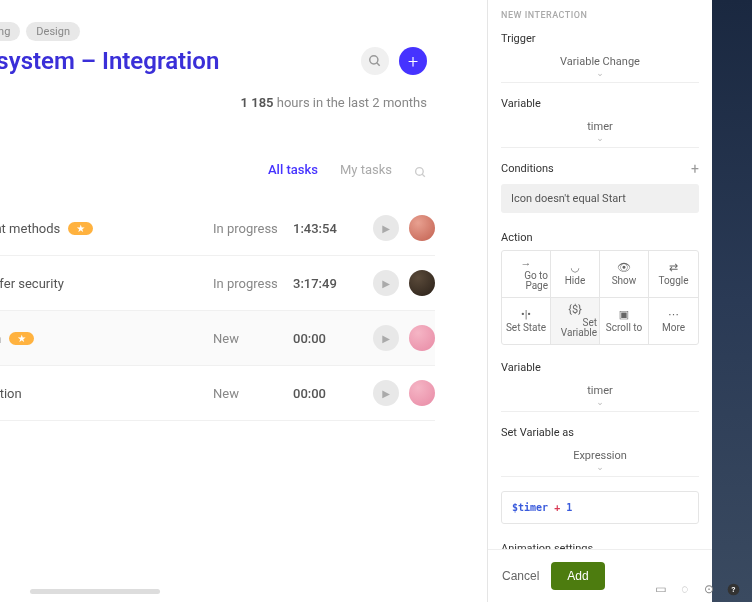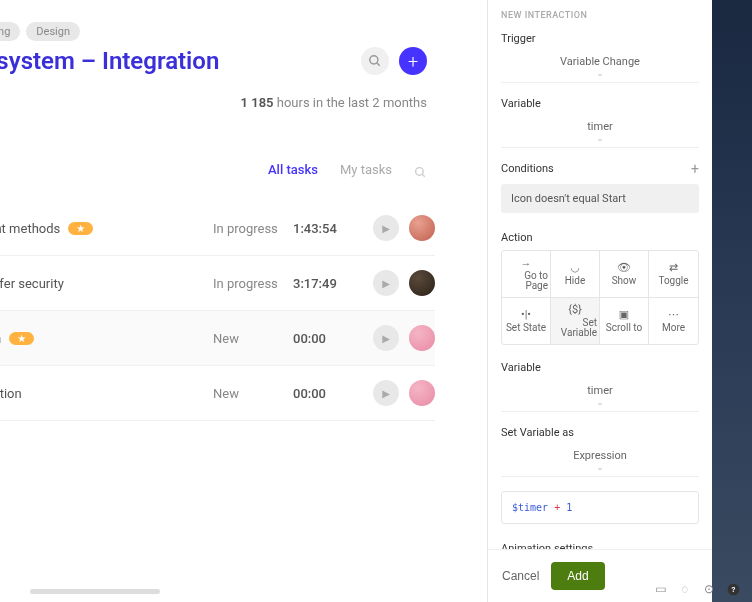--- a/index.html
+++ b/index.html
@@ -16,21 +16,21 @@
 .row-sb { display: flex; justify-content: space-between; align-items: flex-start; margin-bottom: 8px; }
 .plus-small { color: #999; font-size: 14px; cursor: pointer; line-height: 1; }
 .condition-box { background: #f0f0f0; border-radius: 3px; padding: 8px 10px; font-size: 11px; color: #555; margin-bottom: 18px; }
 .action-grid { display: grid; grid-template-columns: repeat(4, 1fr); border: 1px solid #e5e5e5; border-radius: 3px; margin-bottom: 16px; }
 .action-cell { border-right: 1px solid #e5e5e5; border-bottom: 1px solid #e5e5e5; padding: 6px 2px; text-align: center; cursor: pointer; display: flex; flex-direction: column; align-items: center; justify-content: center; gap: 3px; min-height: 40px; }
 .action-cell:nth-child(4n) { border-right: none; }
 .action-cell:nth-child(n+5) { border-bottom: none; }
 .action-cell.selected { background: #f5f5f5; }
 .action-icon { font-size: 11px; color: #666; line-height: 1; }
 .action-label { font-size: 10px; color: #666; line-height: 1; text-align: right; }
-.expr-box { border: 1px solid #e5e5e5; border-radius: 3px; padding: 10px; font-family: ui-monospace, Menlo, monospace; font-size: 10px; margin-bottom: 18px; }
+.expr-box { border: 1px solid #e5e5e5; border-radius: 3px; padding: 10px; font-family: ui-monospace, Menlo, monospace; font-size: 10px; margin-bottom: 18px; font-weight: bold; }
 .expr-var { color: #3a5bdc; }
 .expr-op { color: #d93a55; }
 .expr-lit { color: #3a5bdc; }
 .anim-row { display: flex; gap: 20px; align-items: flex-end; font-size: 11px; color: #888; }
 .panel-footer { display: flex; justify-content: flex-start; align-items: center; gap: 12px; padding: 12px 14px; border-top: 1px solid #eee; }
 .btn-cancel { background: none; border: none; color: #666; font-size: 12px; cursor: pointer; }
 .btn-add { background: #4d7c0f; color: #fff; border: none; border-radius: 4px; padding: 7px 16px; font-size: 12px; cursor: pointer; }
 .status-bar { position: absolute; bottom: 6px; right: 12px; display: flex; gap: 10px; align-items: center; }
 .status-bar .sicon { width: 14px; height: 14px; color: #888; display: flex; align-items: center; justify-content: center; font-size: 12px; }
 

